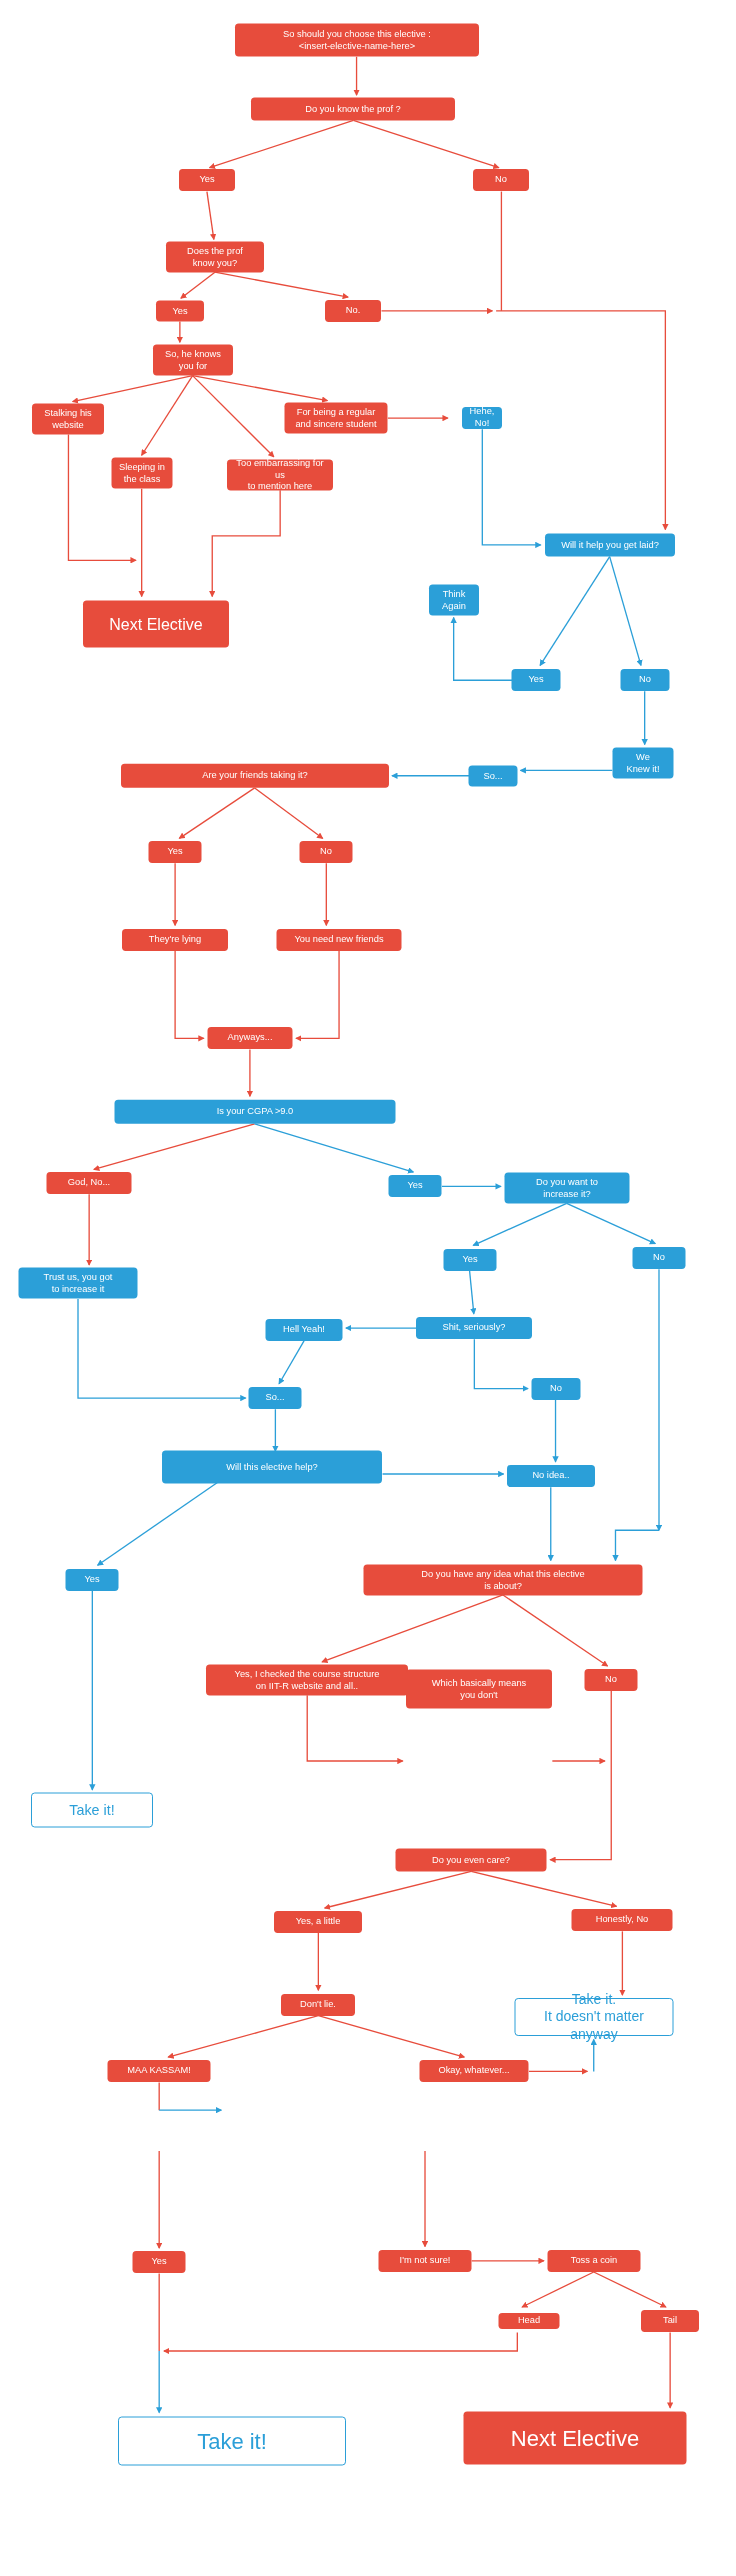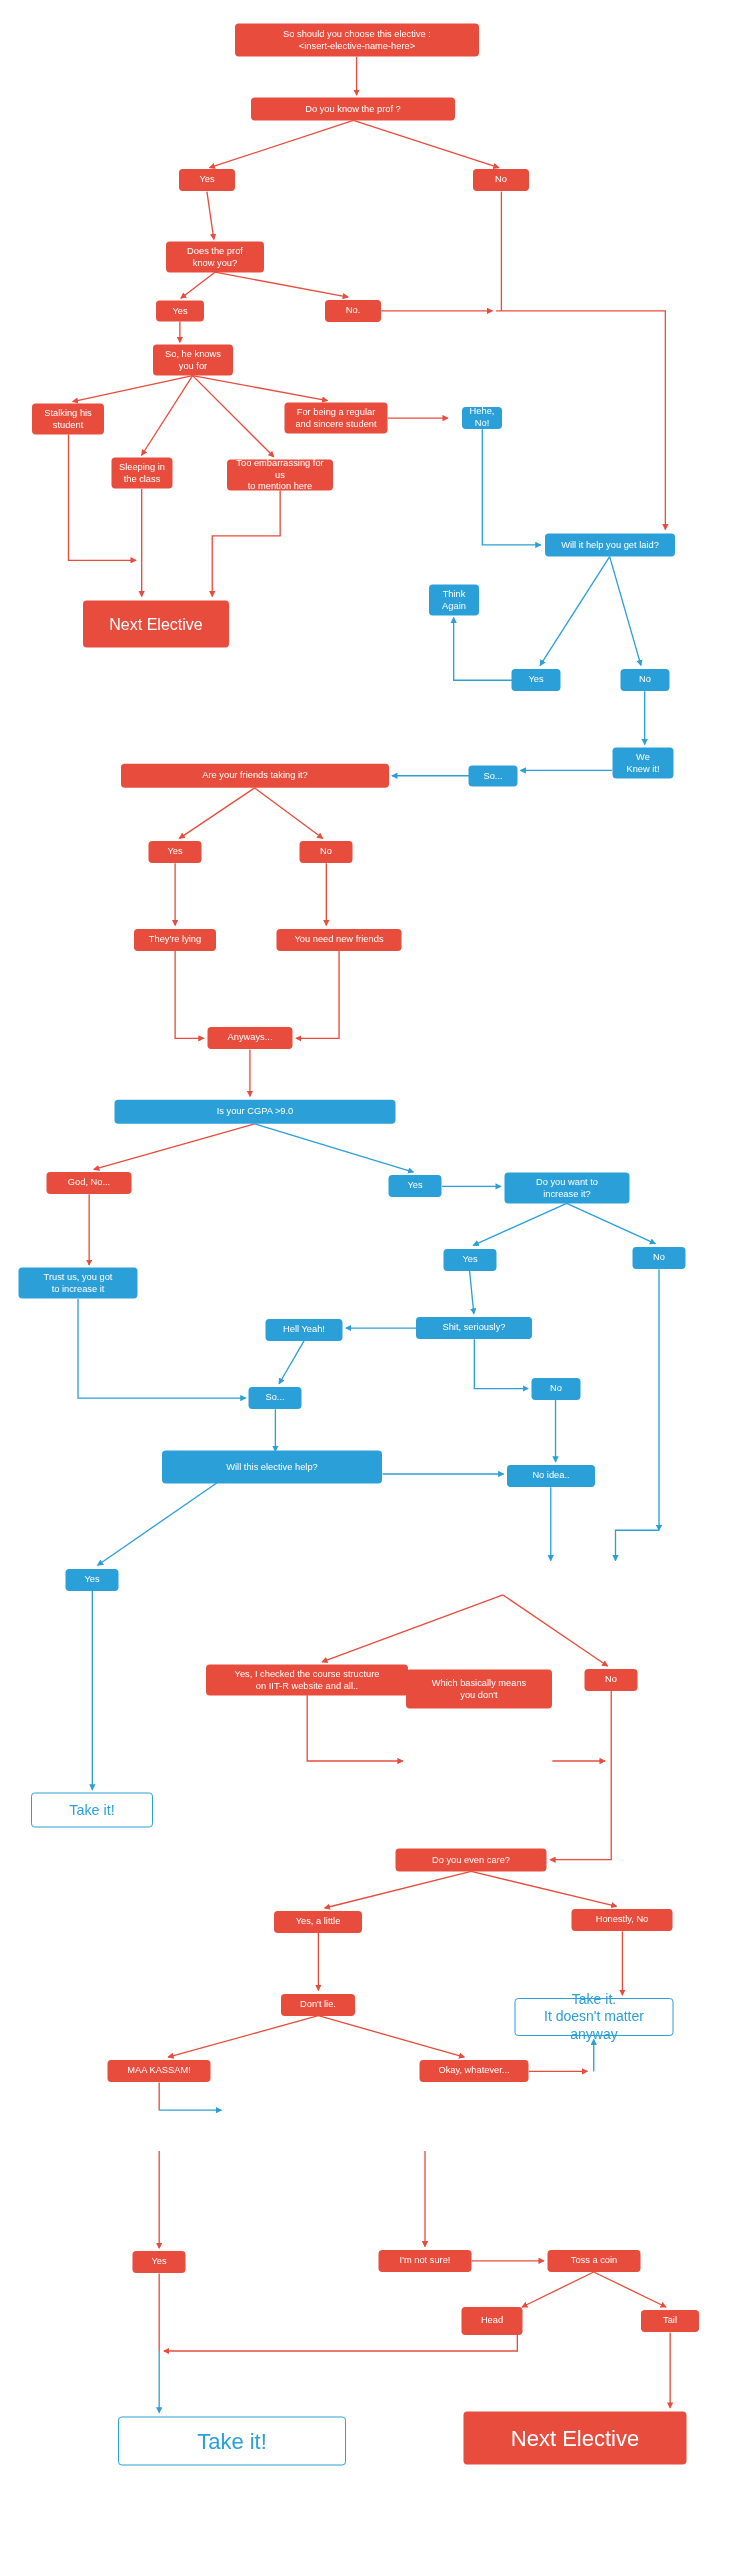--- a/index.html
+++ b/index.html
@@ -123,75 +123,77 @@
   <div class="node red" style="left:353px;top:109px;width:204px;height:23px">Do you know the prof ?</div>
   <div class="node red" style="left:207px;top:180px;width:56px;height:22px">Yes</div>
   <div class="node red" style="left:501px;top:180px;width:56px;height:22px">No</div>
   <div class="node red" style="left:215px;top:257px;width:98px;height:31px">Does the prof
 know you?</div>
   <div class="node red" style="left:180px;top:311px;width:48px;height:21px">Yes</div>
   <div class="node red" style="left:353px;top:311px;width:56px;height:22px">No.</div>
   <div class="node red" style="left:193px;top:360px;width:80px;height:31px">So, he knows
 you for</div>
   <div class="node red" style="left:68px;top:419px;width:72px;height:31px">Stalking his
-student</div>
+website</div>
   <div class="node red" style="left:336px;top:418px;width:103px;height:31px">For being a regular
 and sincere student</div>
   <div class="node blue" style="left:482px;top:418px;width:40px;height:22px">Hehe, No!</div>
   <div class="node red" style="left:142px;top:473px;width:61px;height:31px">Sleeping in
 the class</div>
   <div class="node red" style="left:280px;top:475px;width:106px;height:31px">Too embarrassing for us
 to mention here</div>
   <div class="node red" style="left:156px;top:624px;width:146px;height:47px;font-size:16px">Next Elective</div>
   <div class="node blue" style="left:610px;top:545px;width:130px;height:23px">Will it help you get laid?</div>
   <div class="node blue" style="left:454px;top:600px;width:50px;height:31px">Think
 Again</div>
   <div class="node blue" style="left:536px;top:680px;width:49px;height:22px">Yes</div>
   <div class="node blue" style="left:645px;top:680px;width:49px;height:22px">No</div>
   <div class="node blue" style="left:643px;top:763px;width:61px;height:31px">We
 Knew it!</div>
   <div class="node blue" style="left:493px;top:776px;width:49px;height:21px">So...</div>
   <div class="node red" style="left:255px;top:776px;width:268px;height:24.4px">Are your friends taking it?</div>
   <div class="node red" style="left:175px;top:852px;width:53px;height:22px">Yes</div>
   <div class="node red" style="left:326px;top:852px;width:53px;height:22px">No</div>
-  <div class="node red" style="left:175px;top:940px;width:82px;height:22px">They're lying</div>
+  <div class="node red" style="left:175px;top:940px;width:106px;height:22px">They're lying</div>
   <div class="node red" style="left:339px;top:940px;width:125px;height:22px">You need new friends</div>
   <div class="node red" style="left:250px;top:1038px;width:85px;height:22px">Anyways...</div>
   <div class="node blue" style="left:255px;top:1112px;width:281px;height:24.4px">Is your CGPA &gt;9.0</div>
   <div class="node red" style="left:89px;top:1183px;width:85px;height:22px">God, No...</div>
   <div class="node blue" style="left:415px;top:1186px;width:53px;height:22px">Yes</div>
   <div class="node blue" style="left:567px;top:1188px;width:125px;height:31px">Do you want to
 increase it?</div>
   <div class="node blue" style="left:78px;top:1283px;width:119px;height:31px">Trust us, you got
 to increase it</div>
   <div class="node blue" style="left:470px;top:1260px;width:53px;height:22px">Yes</div>
   <div class="node blue" style="left:659px;top:1258px;width:53px;height:22px">No</div>
   <div class="node blue" style="left:304px;top:1330px;width:77px;height:22px">Hell Yeah!</div>
   <div class="node blue" style="left:474px;top:1328px;width:116px;height:22px">Shit, seriously?</div>
   <div class="node blue" style="left:556px;top:1389px;width:49px;height:22px">No</div>
   <div class="node blue" style="left:275px;top:1398px;width:53px;height:22px">So...</div>
   <div class="node blue" style="left:272px;top:1467px;width:220px;height:33px">Will this elective help?</div>
   <div class="node blue" style="left:551px;top:1476px;width:88px;height:22px">No idea..</div>
   <div class="node blue" style="left:92px;top:1580px;width:53px;height:22px">Yes</div>
+  <div class="node red" style="left:503px;top:1580px;width:279px;height:31px">Do you have any idea what this elective
+is about?</div>
   <div class="node red" style="left:307px;top:1680px;width:202px;height:31px">Yes, I checked the course structure
 on IIT-R website and all..</div>
   <div class="node red" style="left:611px;top:1680px;width:53px;height:22px">No</div>
   <div class="node red" style="left:479px;top:1689px;width:146px;height:39px">Which basically means
 you don't</div>
   <div class="node outline" style="left:92px;top:1810px;width:122px;height:35px;font-size:14.3px">Take it!</div>
   <div class="node red" style="left:471px;top:1860px;width:151px;height:23px">Do you even care?</div>
   <div class="node red" style="left:318px;top:1922px;width:88px;height:22px">Yes, a little</div>
   <div class="node red" style="left:622px;top:1920px;width:101px;height:22px">Honestly, No</div>
   <div class="node red" style="left:318px;top:2005px;width:74px;height:22px">Don't lie.</div>
   <div class="node outline" style="left:594px;top:2017px;width:159px;height:38px;font-size:14px">Take it.
 It doesn't matter anyway</div>
   <div class="node red" style="left:159px;top:2071px;width:103px;height:22px">MAA KASSAM!</div>
   <div class="node red" style="left:474px;top:2071px;width:109px;height:22px">Okay, whatever...</div>
   <div class="node red" style="left:159px;top:2262px;width:53px;height:22px">Yes</div>
   <div class="node red" style="left:425px;top:2261px;width:93px;height:22px">I'm not sure!</div>
   <div class="node red" style="left:594px;top:2261px;width:93px;height:22px">Toss a coin</div>
-  <div class="node red" style="left:492px;top:2321px;width:61px;height:28px">Head</div>
+  <div class="node red" style="left:529px;top:2321px;width:61px;height:16px">Head</div>
   <div class="node red" style="left:670px;top:2321px;width:58px;height:22px">Tail</div>
   <div class="node outline" style="left:232px;top:2441px;width:228px;height:49px;font-size:22px">Take it!</div>
   <div class="node red" style="left:575px;top:2438px;width:223px;height:53px;font-size:22px">Next Elective</div>
 
 </div>
 
 
 </body></html>

